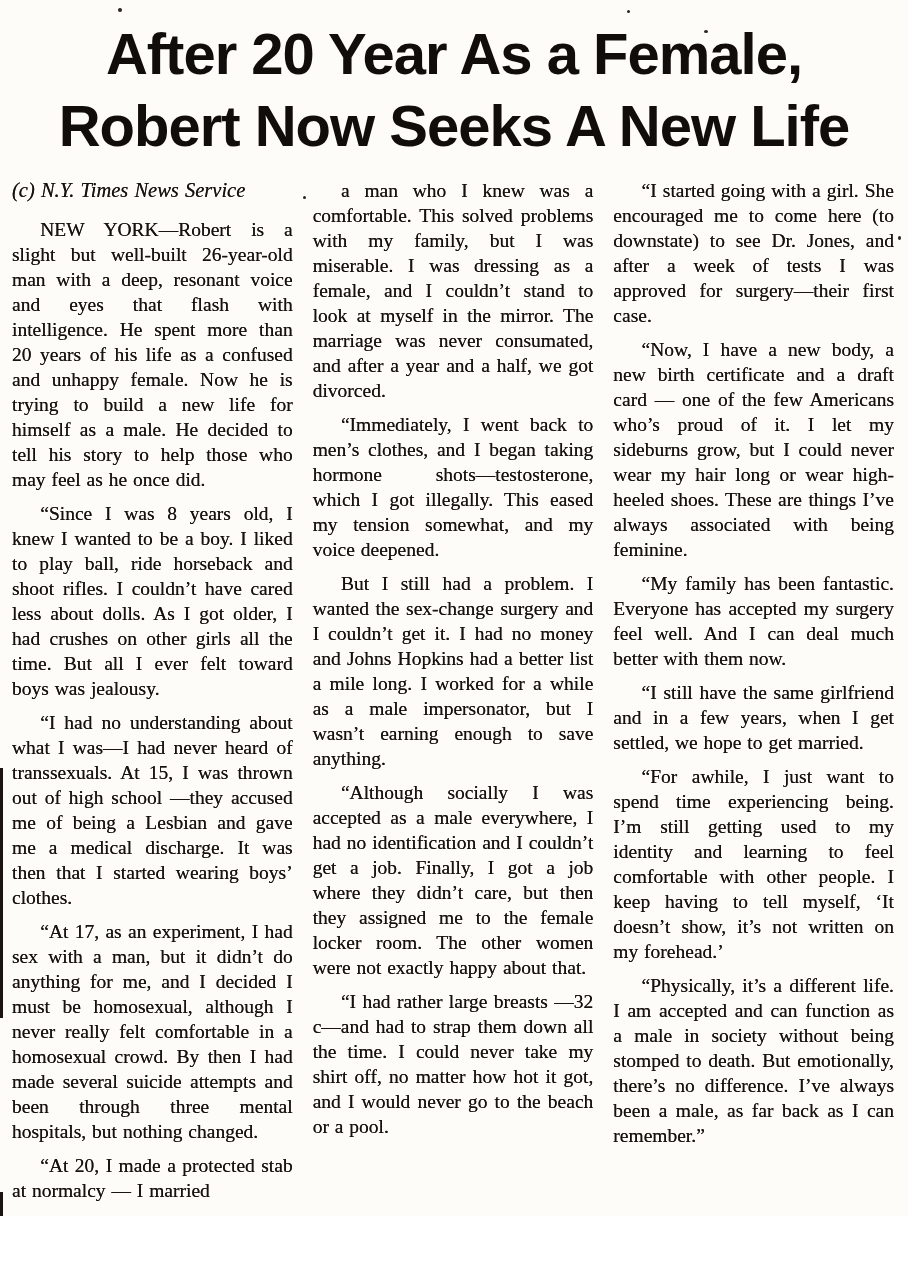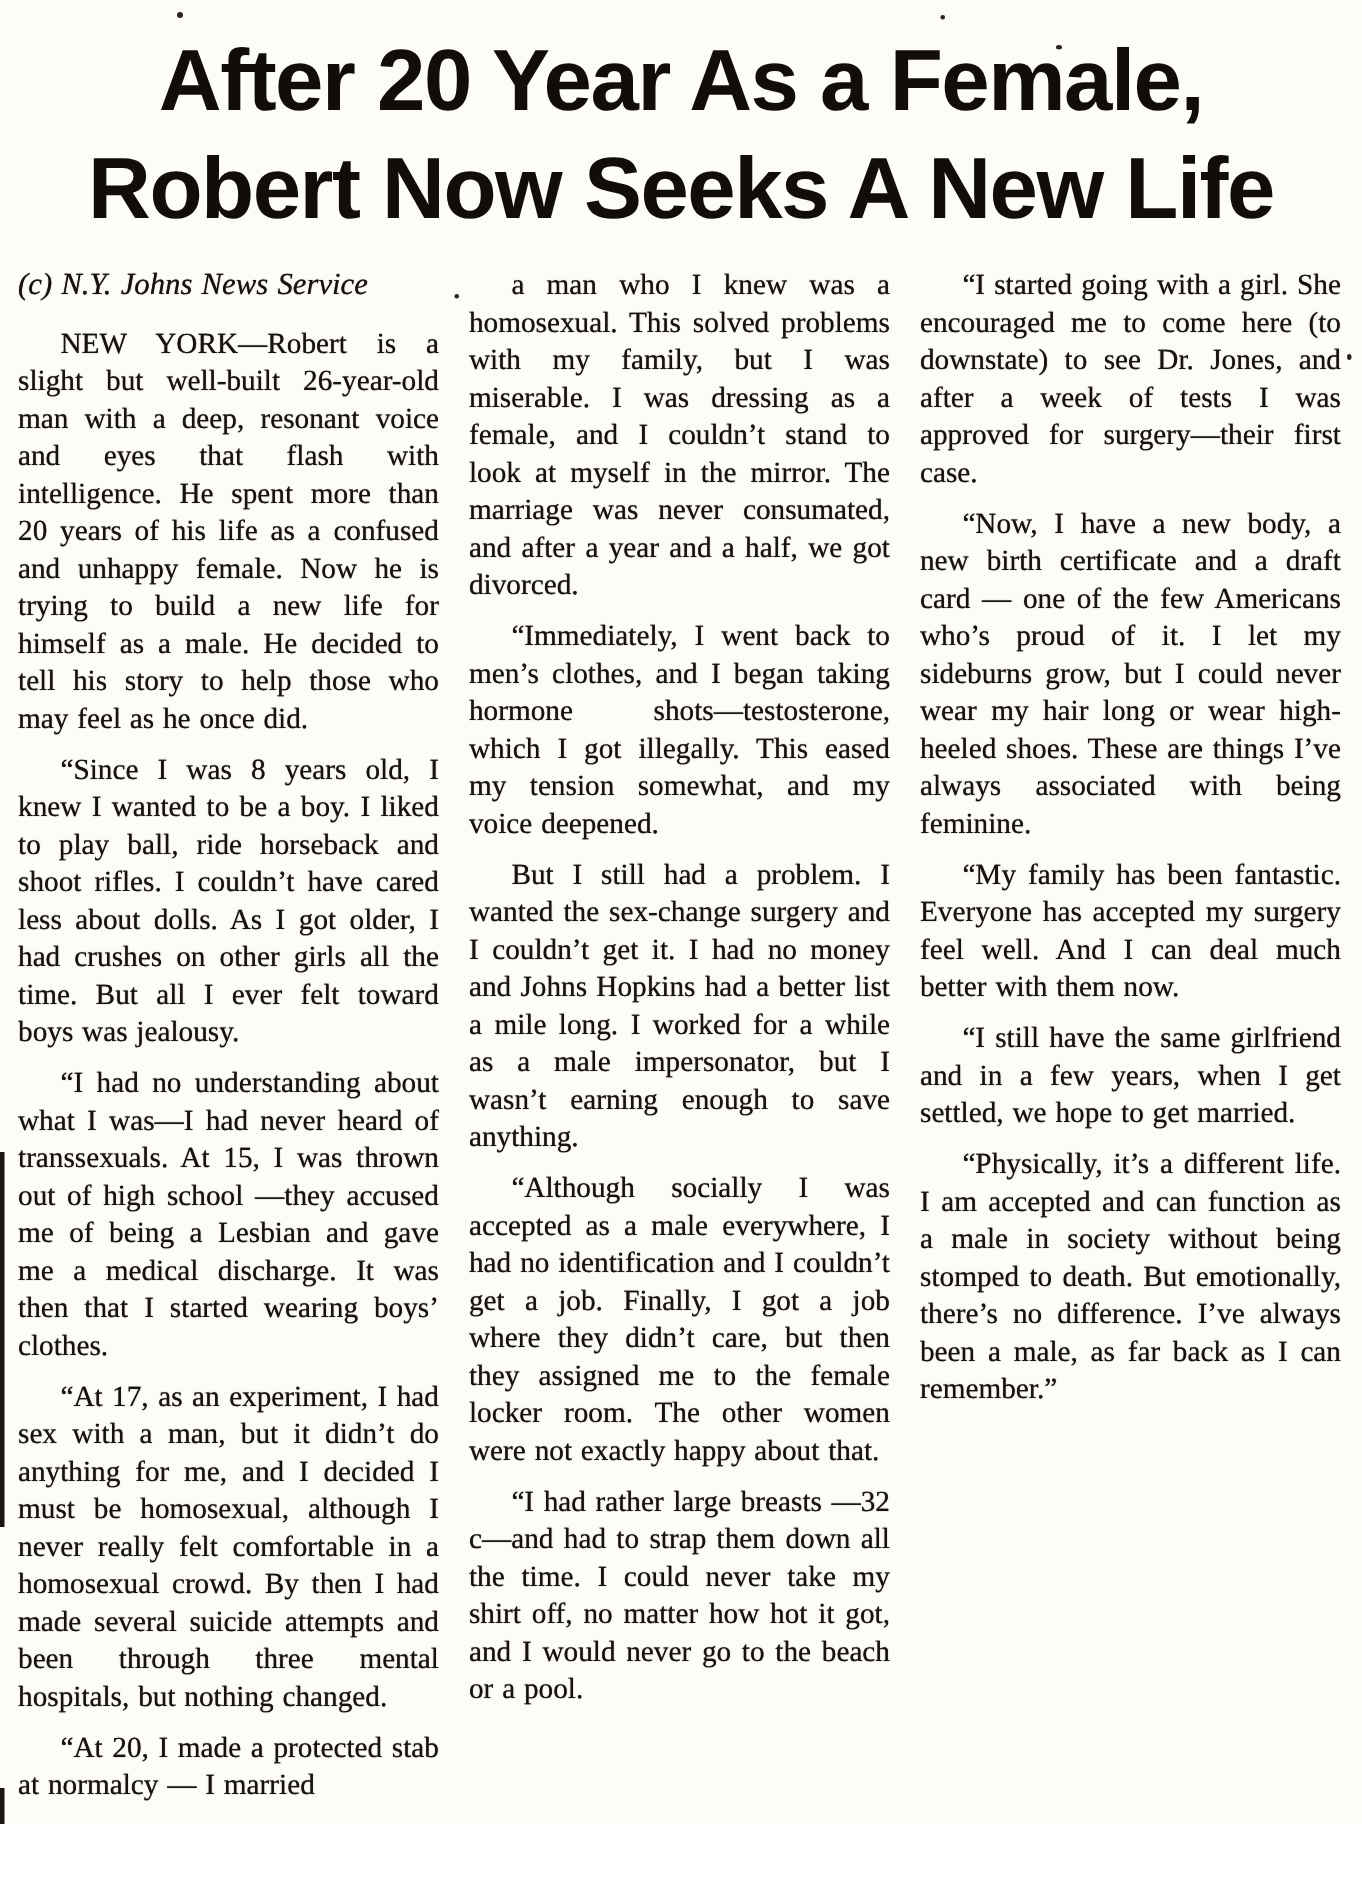--- a/index.html
+++ b/index.html
@@ -78,41 +78,42 @@
 <div class="page">
 
   <header class="headline">
     <div class="hl">After 20 Year As a Female,</div>
     <div class="hl">Robert Now Seeks A New Life</div>
   </header>
 
   <div class="columns">
 
     <div class="col">
-      <p class="byline">(c) N.Y. Johns News Service</p>
+      <p class="byline">(c) N.Y. Times News Service</p>
       <p>NEW YORK—Robert is a slight but well-built 26-year-old man with a deep, resonant voice and eyes that flash with intelligence. He spent more than 20 years of his life as a confused and unhappy female. Now he is trying to build a new life for himself as a male. He decided to tell his story to help those who may feel as he once did.</p>
       <p>“Since I was 8 years old, I knew I wanted to be a boy. I liked to play ball, ride horseback and shoot rifles. I couldn’t have cared less about dolls. As I got older, I had crushes on other girls all the time. But all I ever felt toward boys was jealousy.</p>
       <p>“I had no understanding about what I was—I had never heard of transsexuals. At 15, I was thrown out of high school —they accused me of being a Lesbian and gave me a medical discharge. It was then that I started wearing boys’ clothes.</p>
       <p>“At 17, as an experiment, I had sex with a man, but it didn’t do anything for me, and I decided I must be homosexual, although I never really felt comfortable in a homosexual crowd. By then I had made several suicide attempts and been through three mental hospitals, but nothing changed.</p>
       <p>“At 20, I made a protected stab at normalcy — I married</p>
     </div>
 
     <div class="col">
-      <p>a man who I knew was a homosexual. This solved problems with my family, but I was miserable. I was dressing as a female, and I couldn’t stand to look at myself in the mirror. The marriage was never consumated, and after a year and a half, we got divorced.</p>
+      <p>a man who I knew was a comfortable. This solved problems with my family, but I was miserable. I was dressing as a female, and I couldn’t stand to look at myself in the mirror. The marriage was never consumated, and after a year and a half, we got divorced.</p>
       <p>“Immediately, I went back to men’s clothes, and I began taking hormone shots—testosterone, which I got illegally. This eased my tension somewhat, and my voice deepened.</p>
       <p>But I still had a problem. I wanted the sex-change surgery and I couldn’t get it. I had no money and Johns Hopkins had a better list a mile long. I worked for a while as a male impersonator, but I wasn’t earning enough to save anything.</p>
       <p>“Although socially I was accepted as a male everywhere, I had no identification and I couldn’t get a job. Finally, I got a job where they didn’t care, but then they assigned me to the female locker room. The other women were not exactly happy about that.</p>
       <p>“I had rather large breasts —32 c—and had to strap them down all the time. I could never take my shirt off, no matter how hot it got, and I would never go to the beach or a pool.</p>
     </div>
 
     <div class="col">
       <p>“I started going with a girl. She encouraged me to come here (to downstate) to see Dr. Jones, and after a week of tests I was approved for surgery—their first case.</p>
       <p>“Now, I have a new body, a new birth certificate and a draft card — one of the few Americans who’s proud of it. I let my sideburns grow, but I could never wear my hair long or wear high-heeled shoes. These are things I’ve always associated with being feminine.</p>
       <p>“My family has been fantastic. Everyone has accepted my surgery feel well. And I can deal much better with them now.</p>
       <p>“I still have the same girlfriend and in a few years, when I get settled, we hope to get married.</p>
+      <p>“For awhile, I just want to spend time experiencing being. I’m still getting used to my identity and learning to feel comfortable with other people. I keep having to tell myself, ‘It doesn’t show, it’s not written on my forehead.’</p>
       <p>“Physically, it’s a different life. I am accepted and can function as a male in society without being stomped to death. But emotionally, there’s no difference. I’ve always been a male, as far back as I can remember.”</p>
     </div>
 
   </div>
 
   <div class="rule-fragment rule-a"></div>
   <div class="rule-fragment rule-b"></div>
   <div class="speck speck-1"></div>
   <div class="speck speck-2"></div>
   <div class="speck speck-3"></div>

